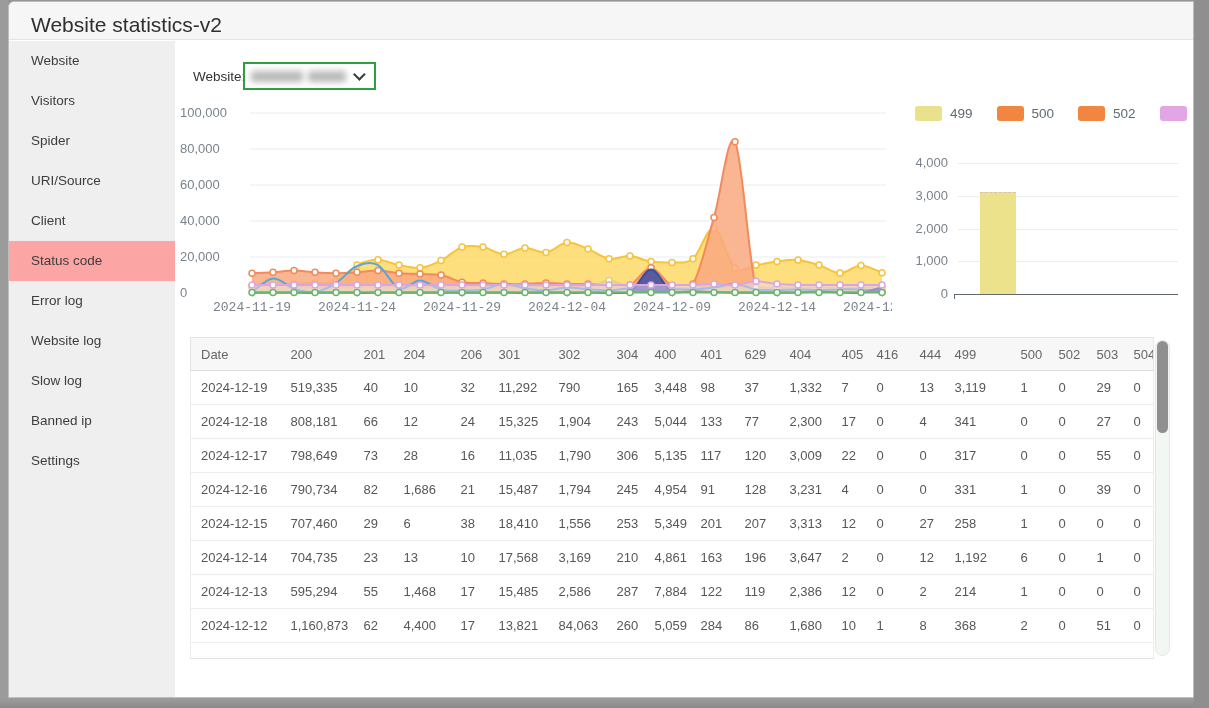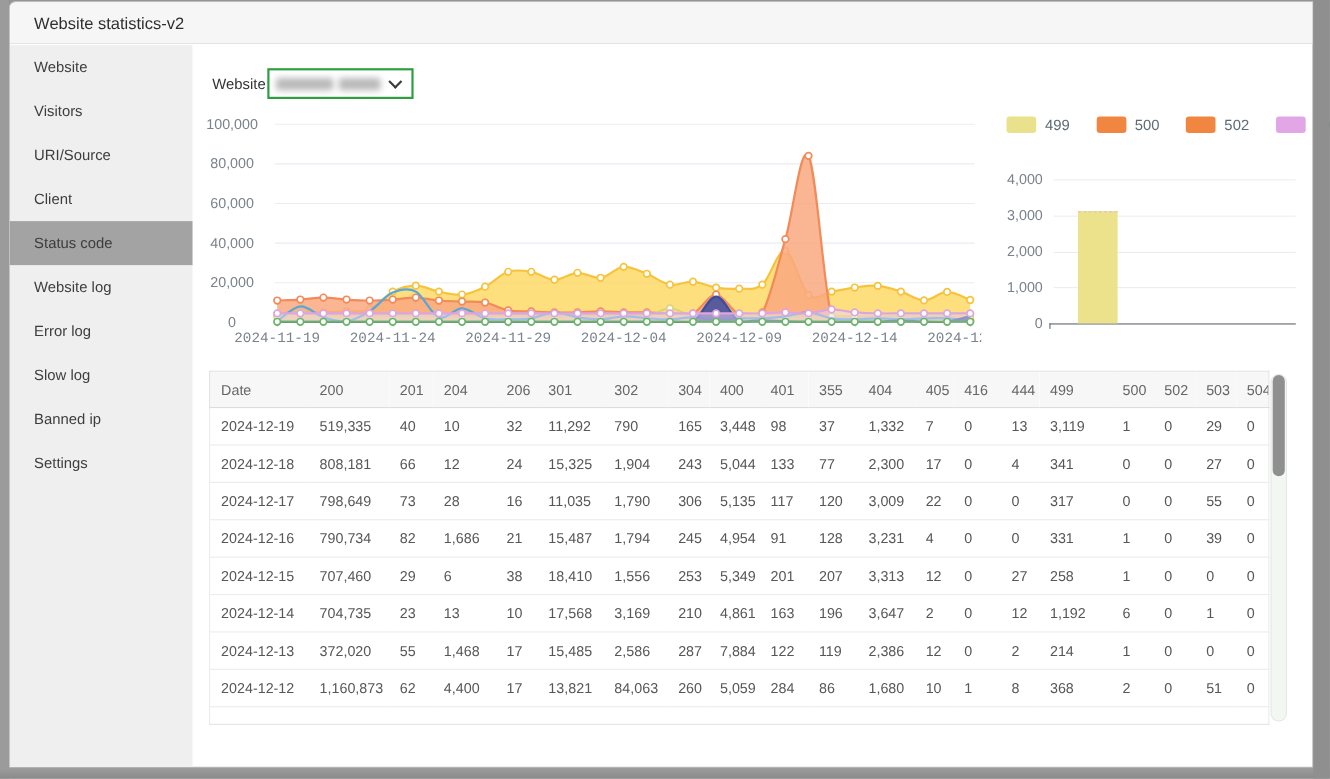--- a/index.html
+++ b/index.html
@@ -1,33 +1,33 @@
 <!DOCTYPE html>
 <html><head>
 <meta charset="utf-8">
 <style>
   * { box-sizing: border-box; margin: 0; padding: 0; }
   body { font-family: "Liberation Sans", sans-serif; background: #d0d0d0; }
   .window { position: relative; width: 1209px; height: 708px; background: #949494; overflow: hidden; }
   .content-bg { position: absolute; left: 8px; top: 1px; width: 1186px; height: 697px; background: #fff; border-radius: 6px 0 0 0; border: 1px solid #bdbdbd; }
 
   .titlebar { position: absolute; left: 9px; top: 2px; width: 1184px; height: 38px; background: #f6f6f6; border-bottom: 1px solid #e3e3e3; border-radius: 6px 0 0 0; }
-  .titlebar .title { position: absolute; left: 22px; top: 11px; font-size: 15px; color: #2f2f2f; }
+  .titlebar .title { position: absolute; left: 22px; top: 11px; font-size: 21px; color: #2f2f2f; }
 
   .sidebar { position: absolute; left: 9px; top: 41px; width: 166px; height: 656px; background: #efefef; }
   .sidebar .item { height: 40px; line-height: 40px; padding-left: 22px; font-size: 13.5px; color: #3d3d3d; cursor: pointer; }
-  .sidebar .item.selected { background: #a3a3a3; }
+  .sidebar .item.selected { background: #fca5a5; }
 
   .filter-label { position: absolute; left: 193px; top: 69px; font-size: 13.5px; color: #333; }
   .select-box { position: absolute; left: 243px; top: 62px; width: 133px; height: 28px; background: #fff; border: 2px solid #2f9e3f; display: flex; align-items: center; padding: 0 8px 0 6px; }
   .blur-blob { display: inline-block; height: 11px; background: #b9b9b9; border-radius: 2px; filter: blur(3px); }
   .chevron { margin-left: auto; width: 9px; height: 9px; border-left: 2px solid #3c3c3c; border-bottom: 2px solid #3c3c3c; transform: rotate(-45deg) translateY(-3px); }
 
   .chart-region { position: absolute; left: 180px; top: 100px; width: 712px; height: 215px; overflow: hidden; }
-  .chart-region .ylab { position: absolute; left: 0; width: 62px; text-align: center; font-size: 13px; color: #7a838c; }
+  .chart-region .ylab { position: absolute; left: 0; width: 62px; text-align: left; font-size: 13px; color: #7a838c; }
   .chart-region .xlab { position: absolute; width: 90px; text-align: center; font-size: 13px; color: #7a838c; top: 200px; font-family: Liberation Mono, monospace; }
   .chart-region .xtick { position: absolute; width: 1px; height: 5px; background: #c2c8ce; top: 192px; }
   .chart-svg { position: absolute; left: 66px; top: 10px; overflow: visible; }
 
   .legend { position: absolute; left: 915px; top: 106px; display: flex; gap: 24px; align-items: center; }
   .legend .li { display: flex; align-items: center; }
   .legend .sw { width: 27px; height: 15px; border-radius: 3px; }
   .legend .lt { margin-left: 8px; font-size: 13.5px; color: #5e6b74; }
 
   .bar-region { position: absolute; left: 900px; top: 150px; width: 295px; height: 160px; }
@@ -60,25 +60,26 @@
   <div class="content-bg"></div>
   <div class="frame-left"></div>
 
   <div class="titlebar">
     <div class="title">Website statistics-v2</div>
   </div>
 
   <div class="sidebar">
     <div class="item">Website</div>
     <div class="item">Visitors</div>
+    <div class="item">Spider</div>
     <div class="item">URI/Source</div>
     <div class="item">Client</div>
     <div class="item selected">Status code</div>
+    <div class="item">Error log</div>
     <div class="item">Website log</div>
-    <div class="item">Error log</div>
     <div class="item">Slow log</div>
     <div class="item">Banned ip</div>
     <div class="item">Settings</div>
   </div>
 
   <div class="filter-label">Website:</div>
   <div class="select-box">
     <span class="blur-blob" style="width:52px"></span>
     <span class="blur-blob" style="width:38px; margin-left:5px"></span>
     <span class="chevron"></span>
@@ -343,21 +344,21 @@
           <th>Date</th>
           <th>200</th>
           <th>201</th>
           <th>204</th>
           <th>206</th>
           <th>301</th>
           <th>302</th>
           <th>304</th>
           <th>400</th>
           <th>401</th>
-          <th>355</th>
+          <th>629</th>
           <th>404</th>
           <th>405</th>
           <th>416</th>
           <th>444</th>
           <th>499</th>
           <th>500</th>
           <th>502</th>
           <th>503</th>
           <th>504</th>
         </tr>
@@ -490,21 +491,21 @@
           <td>0</td>
           <td>12</td>
           <td>1,192</td>
           <td>6</td>
           <td>0</td>
           <td>1</td>
           <td>0</td>
         </tr>
         <tr>
           <td>2024-12-13</td>
-          <td>372,020</td>
+          <td>595,294</td>
           <td>55</td>
           <td>1,468</td>
           <td>17</td>
           <td>15,485</td>
           <td>2,586</td>
           <td>287</td>
           <td>7,884</td>
           <td>122</td>
           <td>119</td>
           <td>2,386</td>

